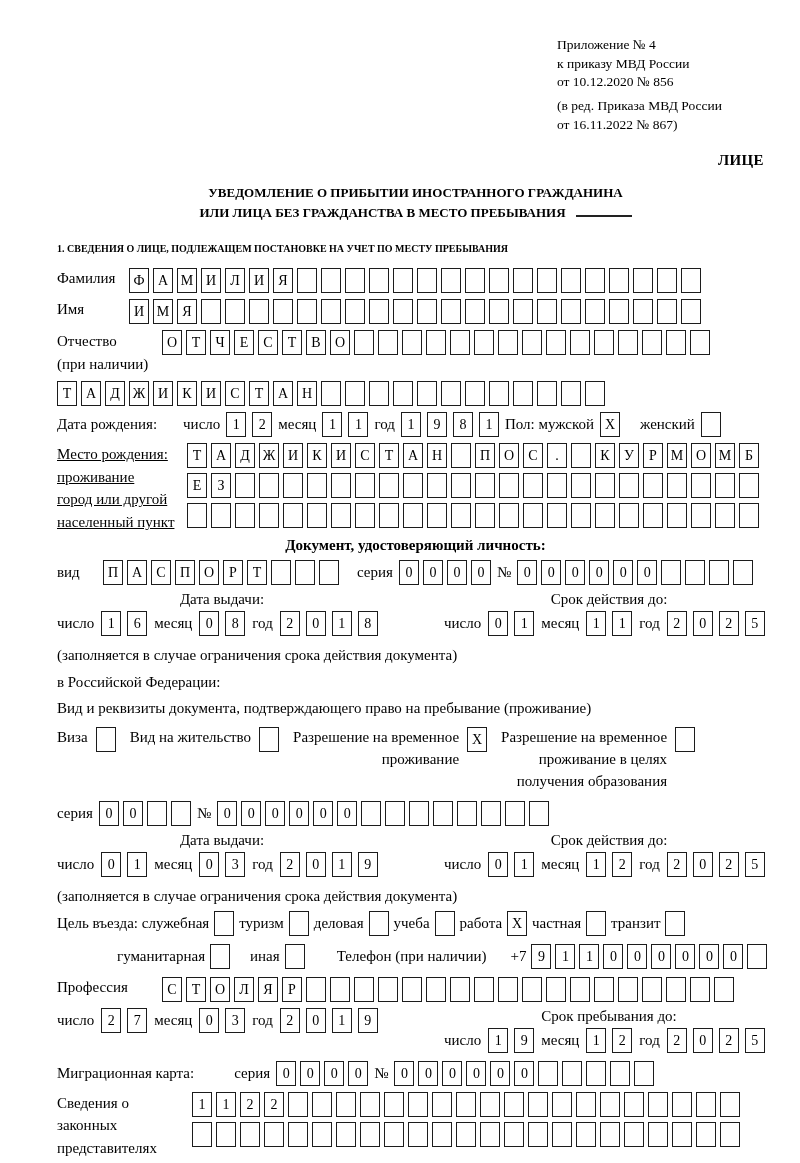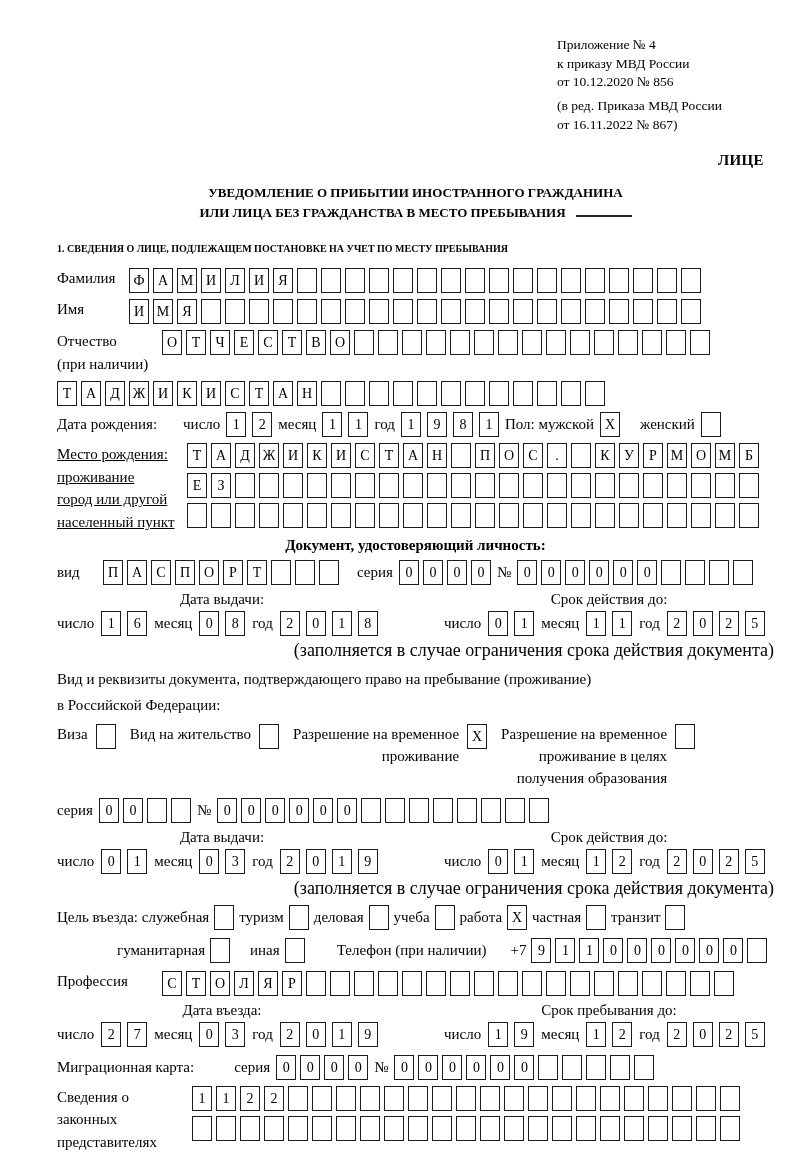--- a/index.html
+++ b/index.html
@@ -21,21 +21,21 @@
   .cell{width:18px;height:23px;border:1.6px solid #1c1c1c;text-align:center;
         font-size:14px;line-height:23px;flex-shrink:0;background:#fff;}
   .inl{display:flex;align-items:center;flex-wrap:nowrap;}
   .inl > *{margin-right:6px;}
   .center-bold{text-align:center;font-weight:bold;margin:4px 0 6px 0;}
   .dates{display:flex;justify-content:space-between;margin-top:4px;}
   .dgroup{width:330px;}
   .dhead{text-align:center;margin-bottom:3px;}
   .dline{display:flex;align-items:center;}
   .dline > *{margin-right:7px;}
-  .note{font-size:18px;text-align:right;margin-top:4px;margin-bottom:6px;}
+  .note{font-size:15px;text-align:left;margin-top:11px;margin-bottom:6px;}
   .para{line-height:1.7;margin-top:4px;}
   .permit-row{display:flex;align-items:flex-start;margin-top:6px;margin-bottom:8px;}
   .popt{display:flex;align-items:flex-start;margin-right:14px;}
   .popt .plbl{margin-right:8px;line-height:1.45;}
   .popt .c{text-align:right;}
   .purpose{display:flex;align-items:center;flex-wrap:nowrap;margin-bottom:8px;}
   .purpose > *{margin-right:5px;}
   .repr{display:flex;align-items:flex-start;margin-top:4px;}
   .repr-rows .cells{margin-bottom:5px;}
 </style>
@@ -384,22 +384,22 @@
             <span class="cell">0</span>
             <span class="cell">2</span>
             <span class="cell">5</span>
           </span>
       </div>
     </div>
   </div>
   <div class="note">(заполняется в случае ограничения срока действия документа)</div>
 
   <div class="para">
+    <div>в Российской Федерации:</div>
     <div>Вид и реквизиты документа, подтверждающего право на пребывание (проживание)</div>
-    <div>в Российской Федерации:</div>
   </div>
 
   <div class="permit-row">
     <div class="popt">
       <span class="plbl">Виза</span>
       <span class="cells">
           <span class="cell"></span>
         </span>
     </div>
     <div class="popt">
@@ -588,21 +588,20 @@
         <span class="cell"></span>
         <span class="cell"></span>
         <span class="cell"></span>
         <span class="cell"></span>
         <span class="cell"></span>
       </div>
   </div>
 
   <div class="dates">
     <div class="dgroup">
-      <div class="dhead">Дата въезда:</div>
       <div class="dline">
         <span>число</span>
         <span class="cells sp">
             <span class="cell">2</span>
             <span class="cell">7</span>
           </span>
         <span>месяц</span>
         <span class="cells sp">
             <span class="cell">0</span>
             <span class="cell">3</span>

